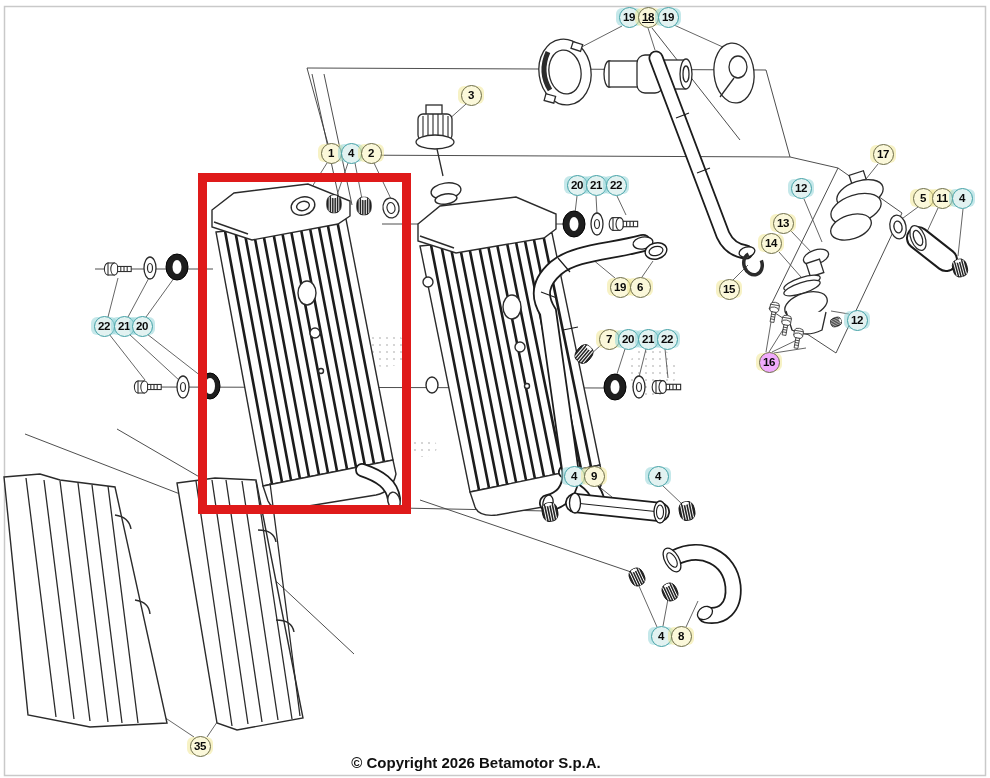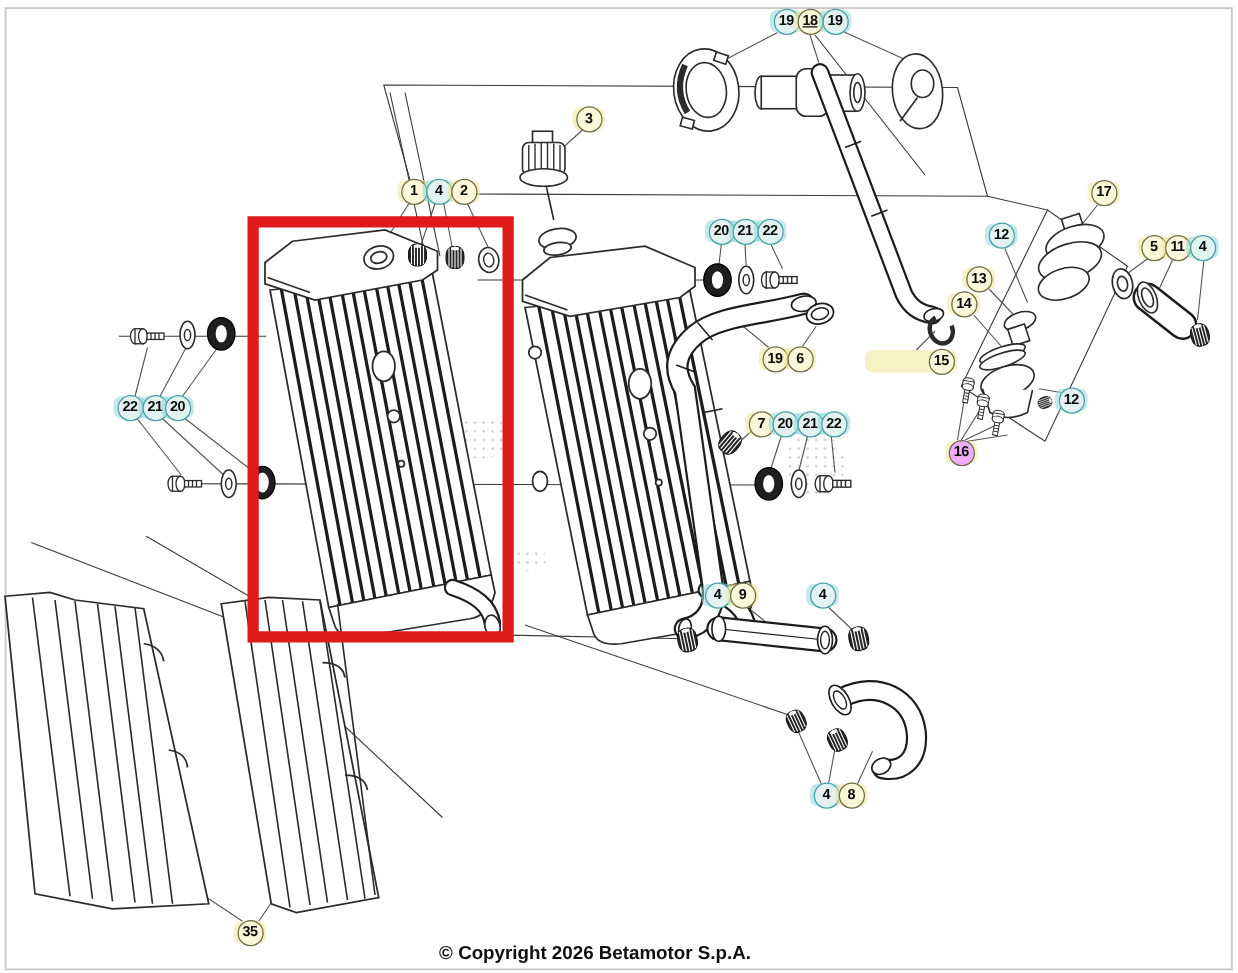--- a/index.html
+++ b/index.html
@@ -303,21 +303,21 @@
       </div>
       <div class="co" style="left: 771px; top: 243px; background: rgba(240, 232, 150, 0.55);">
         <i style="background: rgb(251, 248, 218); border-color: rgb(109, 109, 73);">14</i>
       </div>
       <div class="co" style="left: 620px; top: 287px; background: rgba(240, 232, 150, 0.55);">
         <i style="background: rgb(251, 248, 218); border-color: rgb(109, 109, 73);">19</i>
       </div>
       <div class="co" style="left: 640px; top: 287px; background: rgba(240, 232, 150, 0.55);">
         <i style="background: rgb(251, 248, 218); border-color: rgb(109, 109, 73);">6</i>
       </div>
-      <div class="co" style="left: 729px; top: 289px; background: rgba(240, 232, 150, 0.55); padding-left: 48px;">
+      <div class="co" style="left: 729px; top: 289px; background: rgba(240, 232, 150, 0.55);">
         <i style="background: rgb(251, 248, 218); border-color: rgb(109, 109, 73);">15</i>
       </div>
       <div class="co" style="left: 857px; top: 320px; background: rgba(150, 214, 217, 0.55);">
         <i style="background: rgb(226, 242, 241); border-color: rgb(67, 161, 166);">12</i>
       </div>
       <div class="co" style="left: 104px; top: 326px; background: rgba(150, 214, 217, 0.55);">
         <i style="background: rgb(226, 242, 241); border-color: rgb(67, 161, 166);">22</i>
       </div>
       <div class="co" style="left: 124px; top: 326px; background: rgba(150, 214, 217, 0.55);">
         <i style="background: rgb(226, 242, 241); border-color: rgb(67, 161, 166);">21</i>

